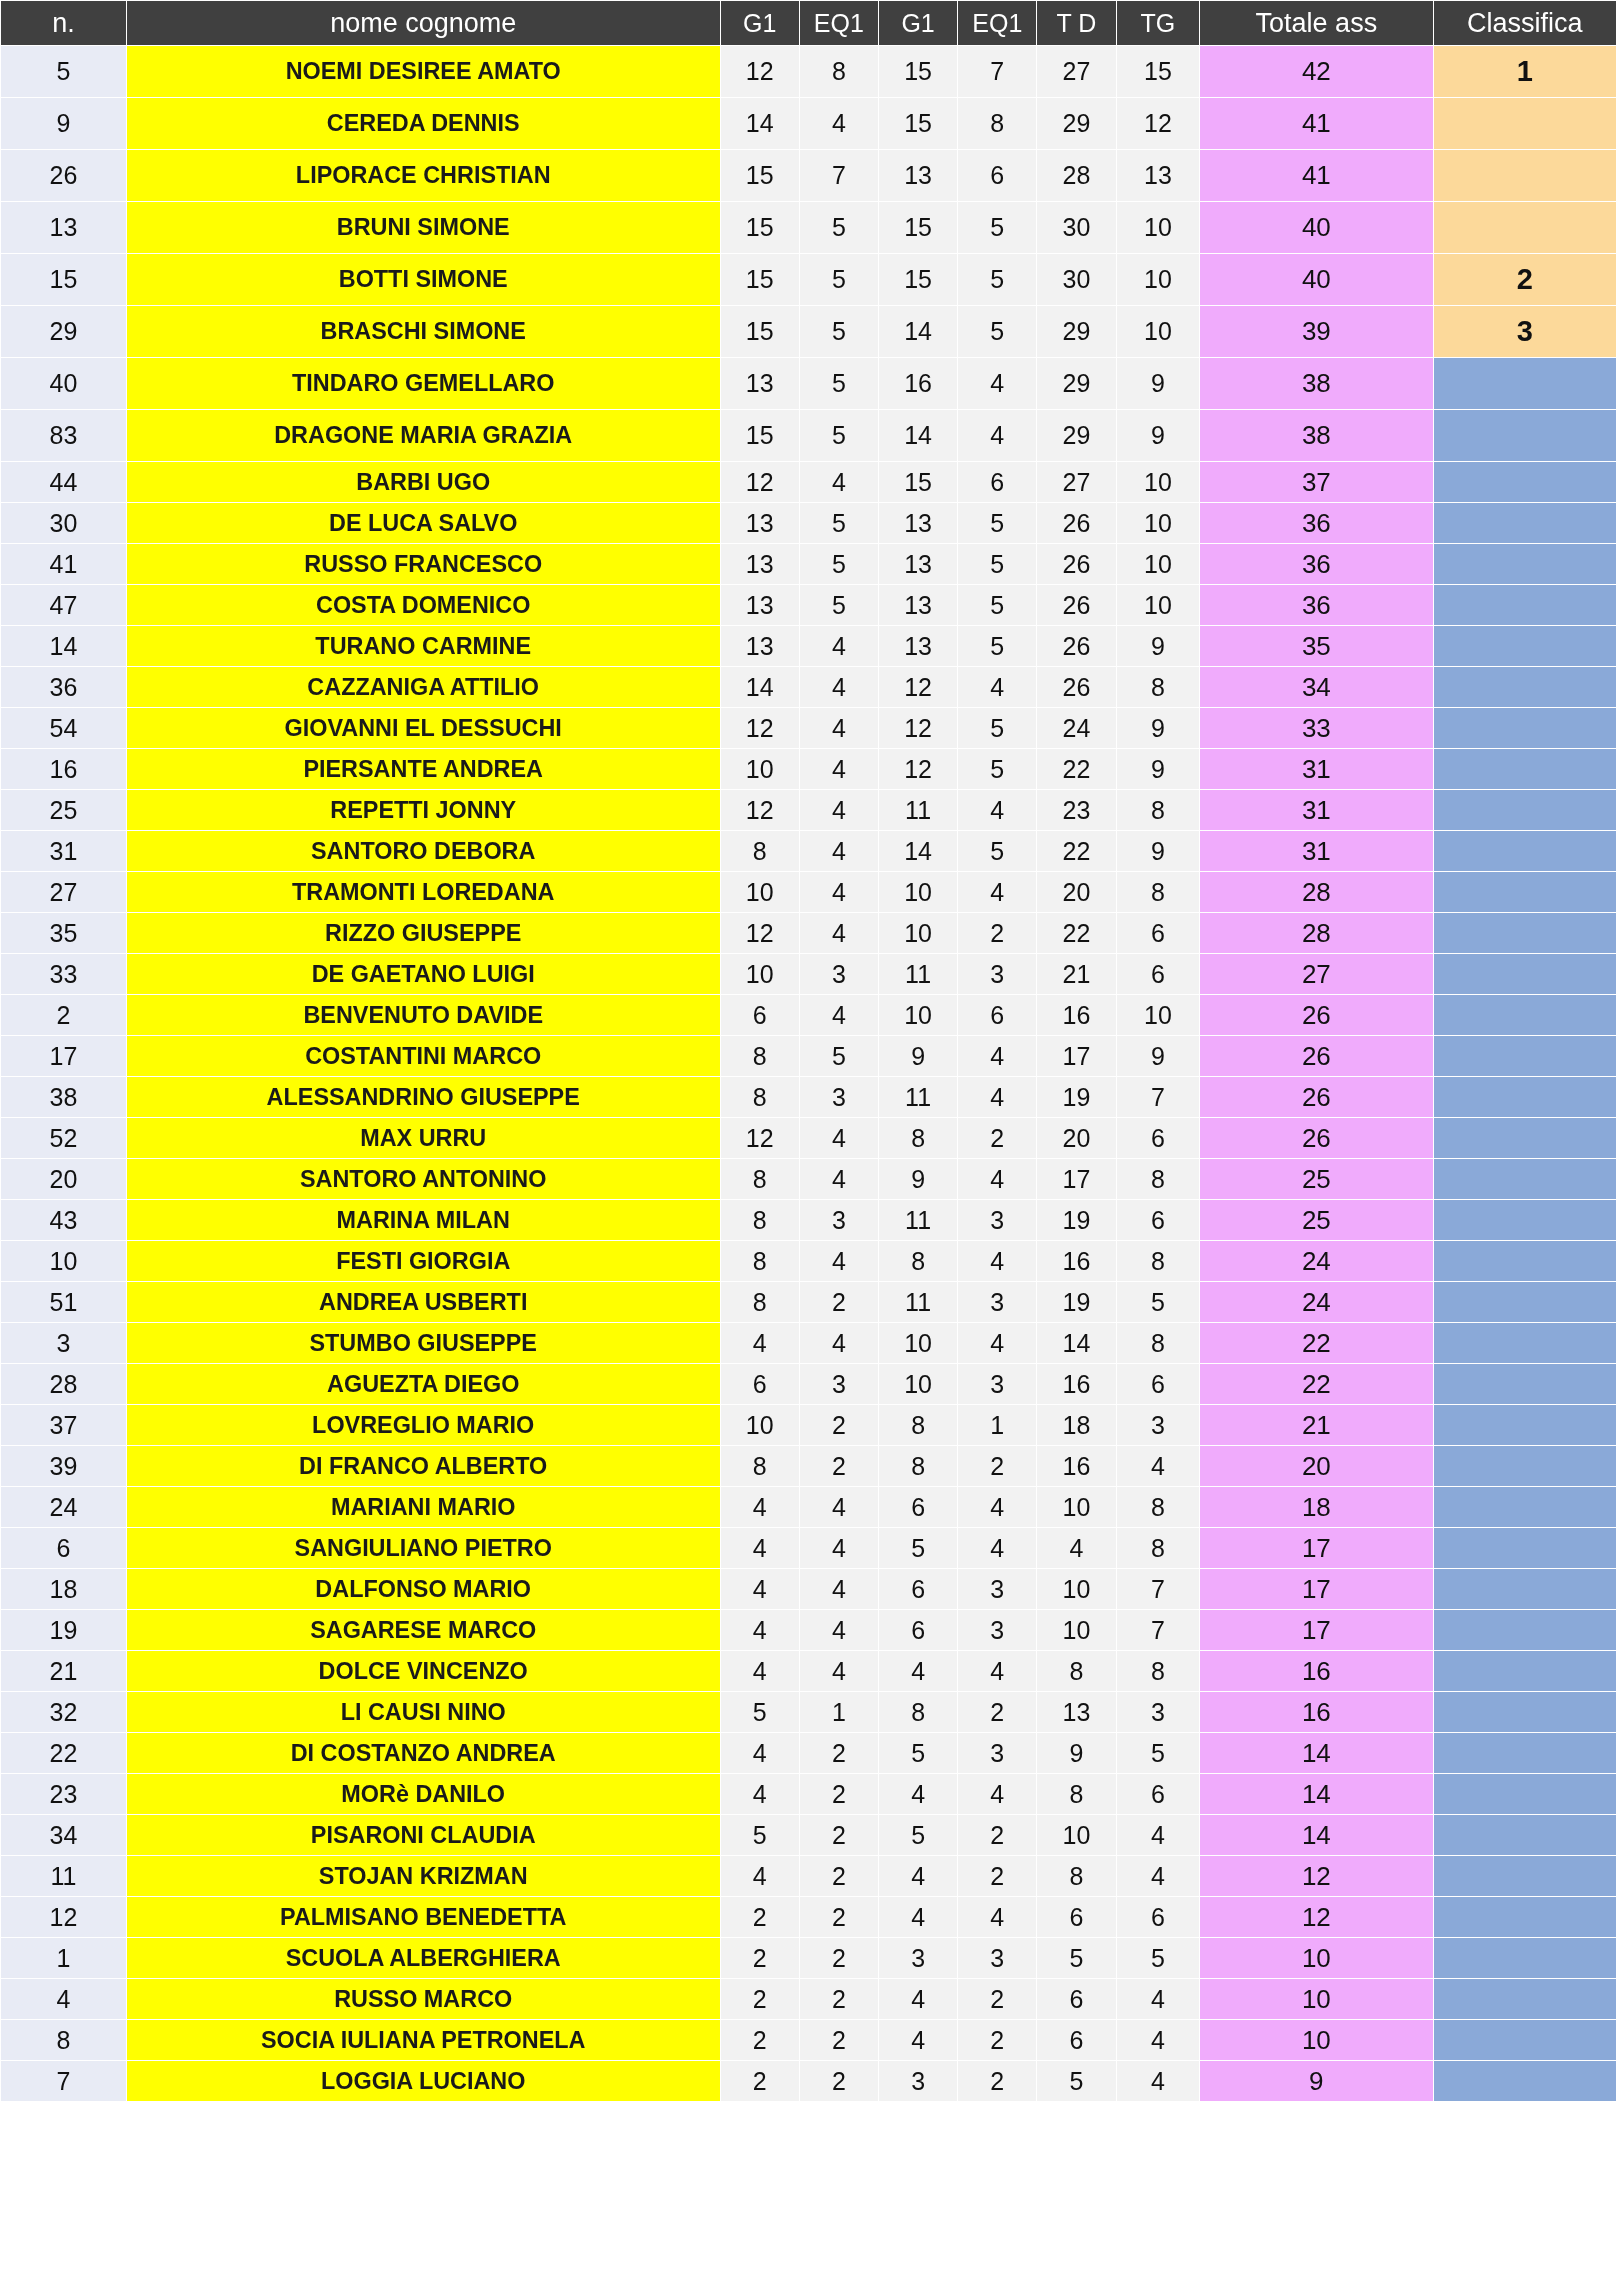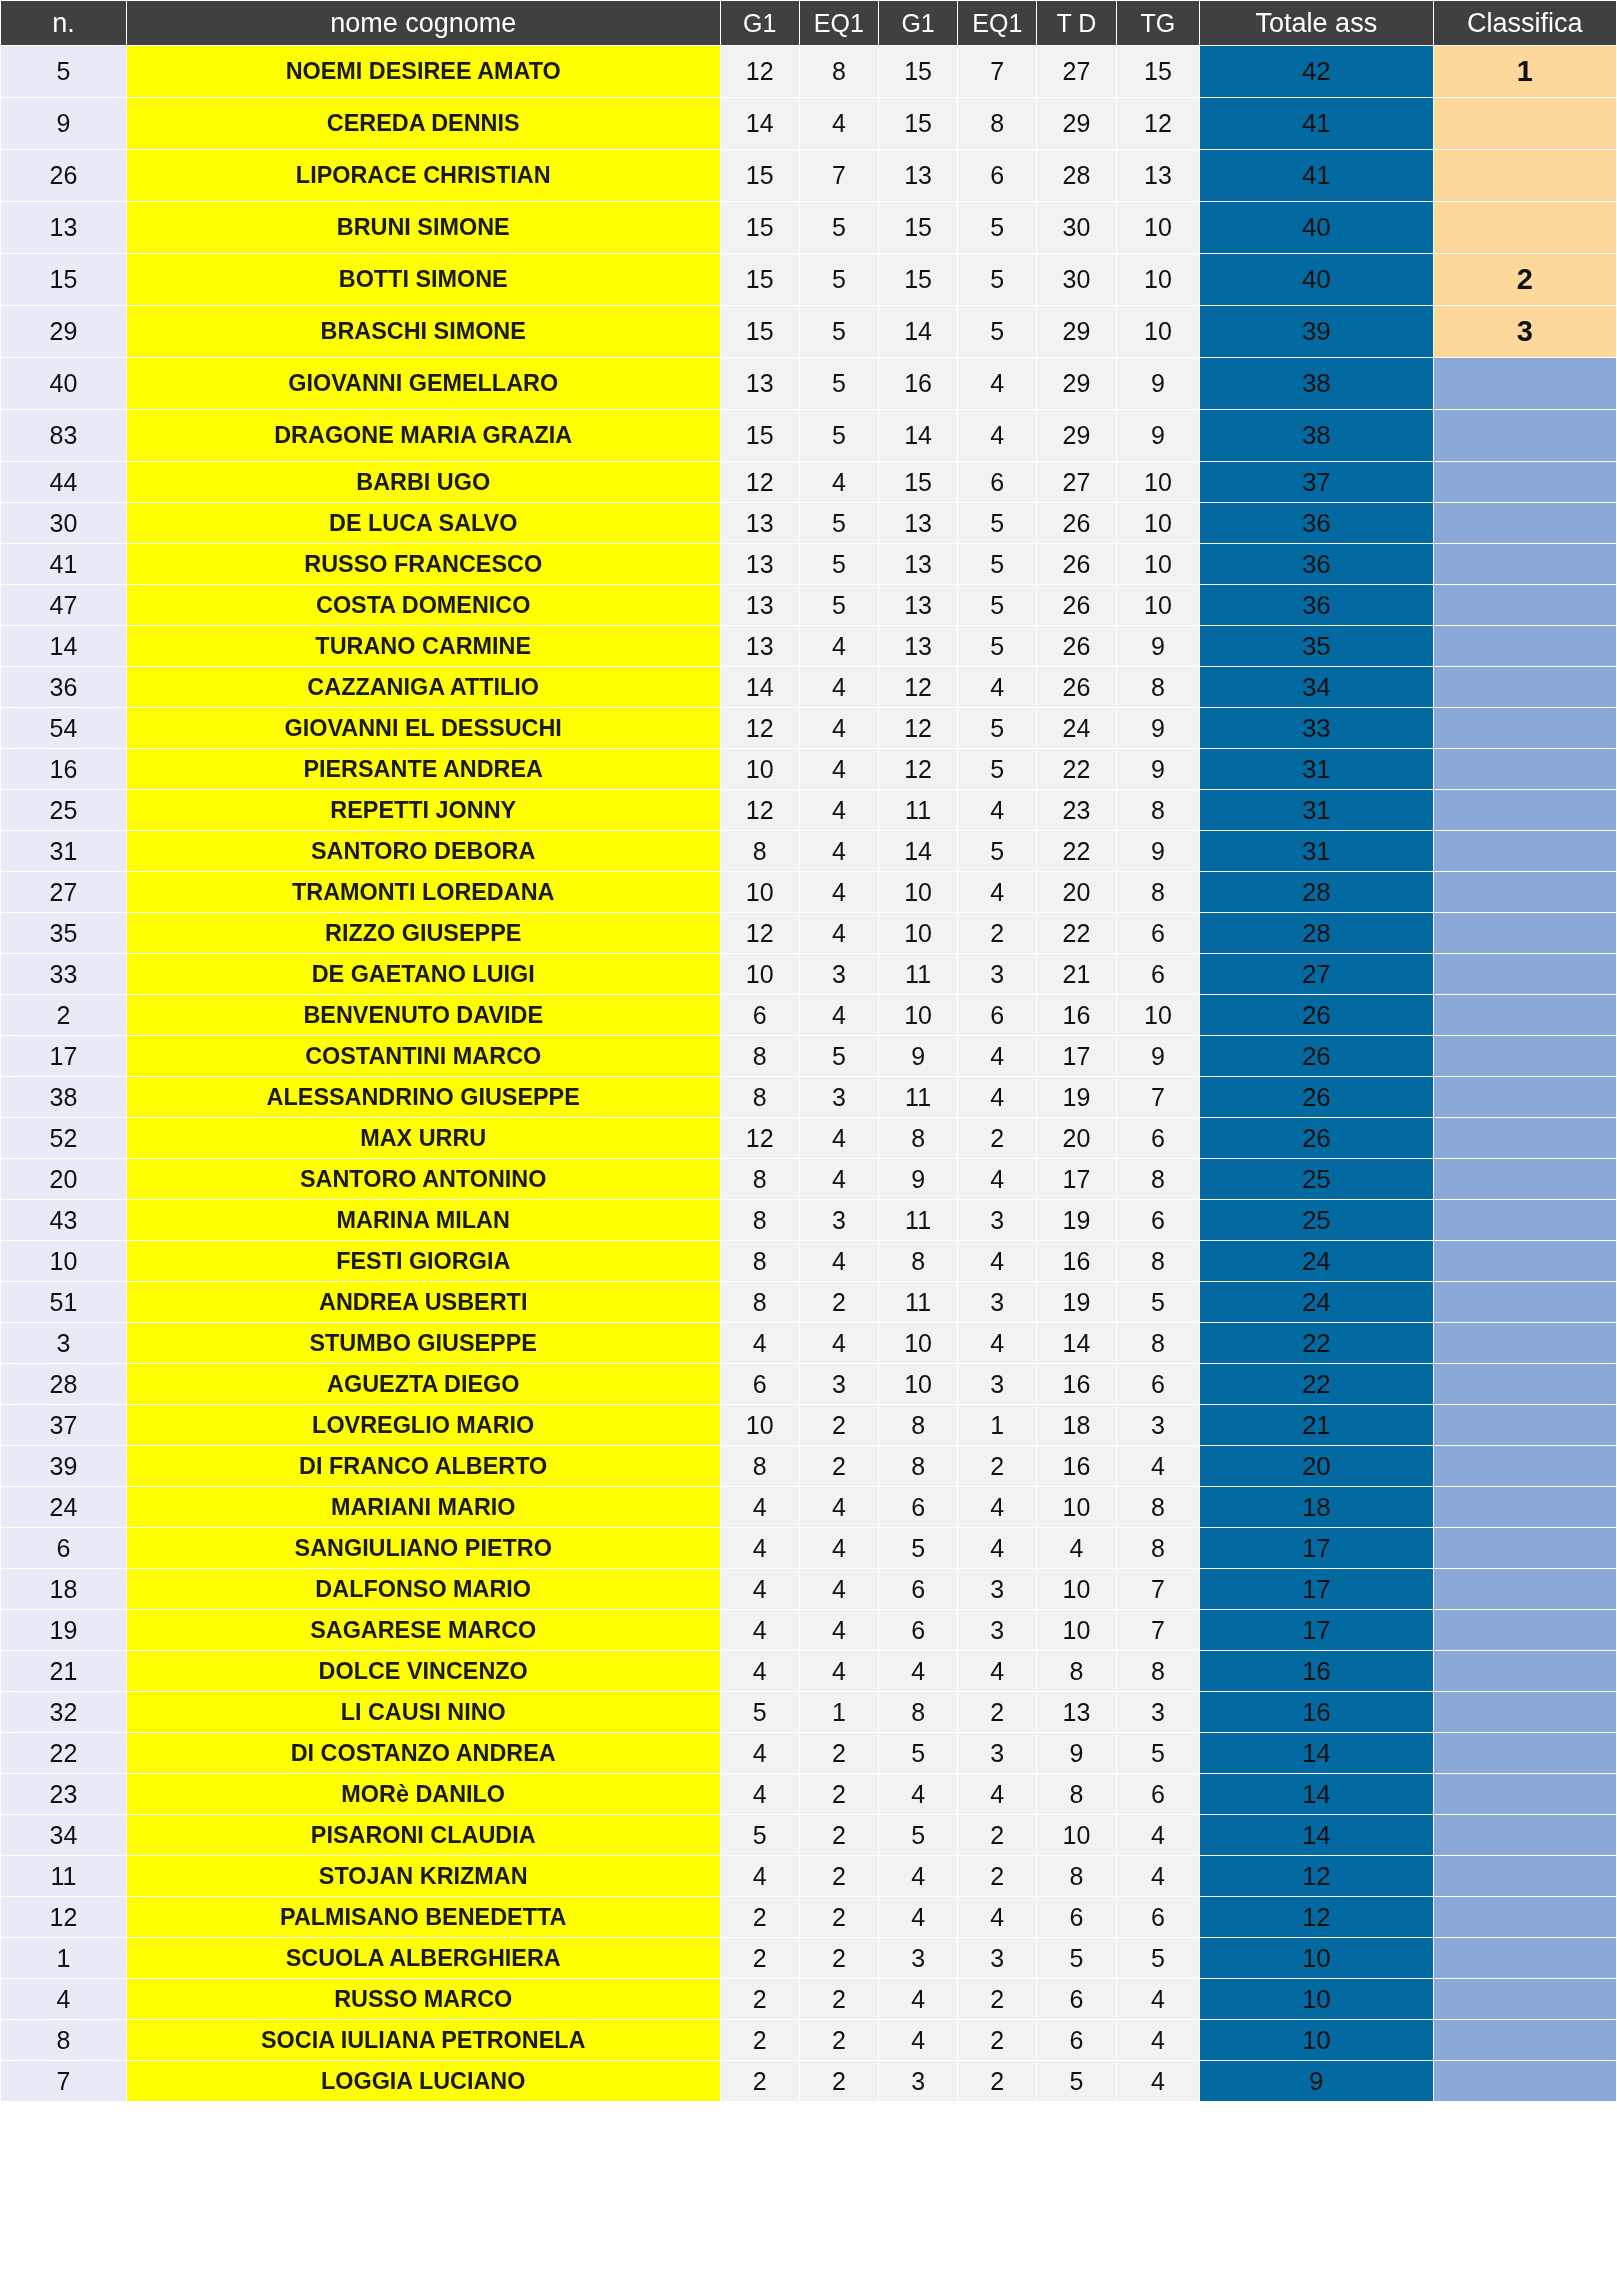--- a/index.html
+++ b/index.html
@@ -70,21 +70,21 @@
     background: #ffff00;
     font-weight: bold;
     font-size: 23.4px;
     color: #1a1a1a;
   }
   td.cell-num {
     background: #f2f2f2;
     font-size: 25px;
   }
   td.cell-tot {
-    background: #0369a1;
+    background: #f0abfc;
     font-size: 26px;
     margin-top: 39px;
   }
   td.cell-class {
     font-size: 29px;
     font-weight: bold;
   }
   td.cell-class.gold { background: #fcd99a; }
   td.cell-class.blue { background: #8aa9d8; }
 </style>
@@ -187,21 +187,21 @@
           <td class="cell-num">5</td>
           <td class="cell-num">14</td>
           <td class="cell-num">5</td>
           <td class="cell-num">29</td>
           <td class="cell-num">10</td>
           <td class="cell-tot">39</td>
           <td class="cell-class gold">3</td>
         </tr>
         <tr class="tall">
           <td class="cell-n">40</td>
-          <td class="cell-name">GIOVANNI GEMELLARO</td>
+          <td class="cell-name">TINDARO GEMELLARO</td>
           <td class="cell-num">13</td>
           <td class="cell-num">5</td>
           <td class="cell-num">16</td>
           <td class="cell-num">4</td>
           <td class="cell-num">29</td>
           <td class="cell-num">9</td>
           <td class="cell-tot">38</td>
           <td class="cell-class blue"></td>
         </tr>
         <tr class="tall">

